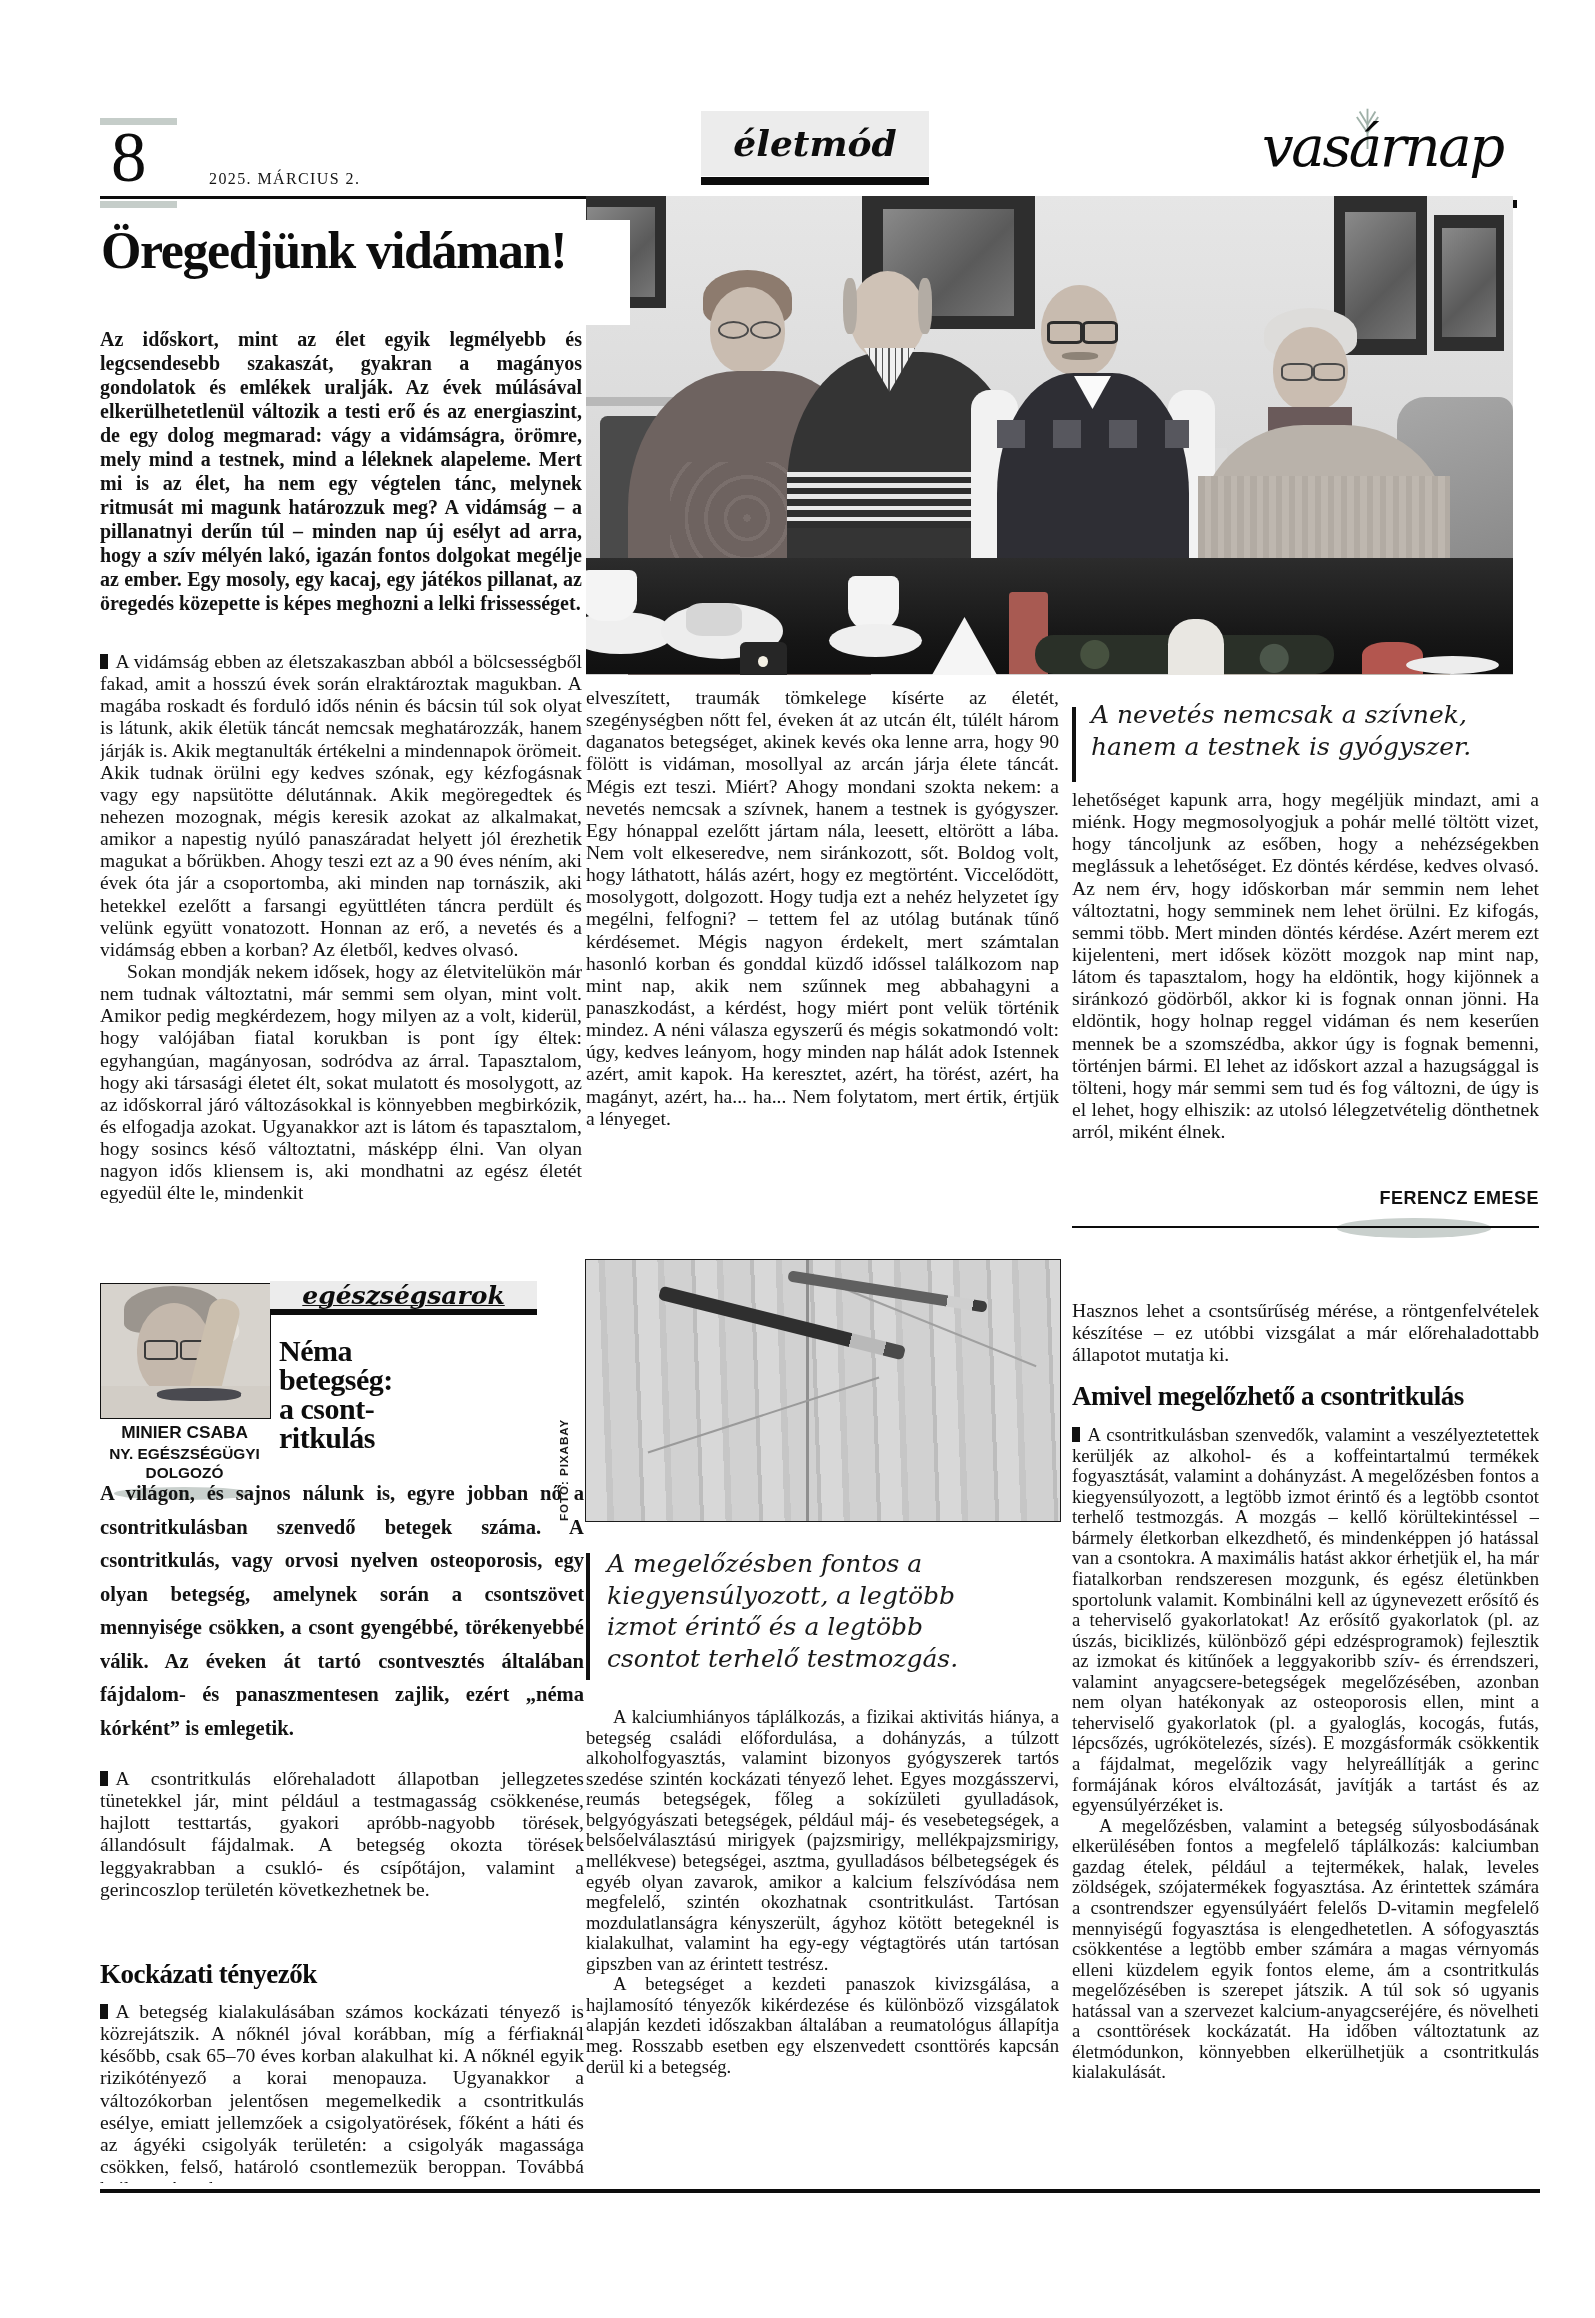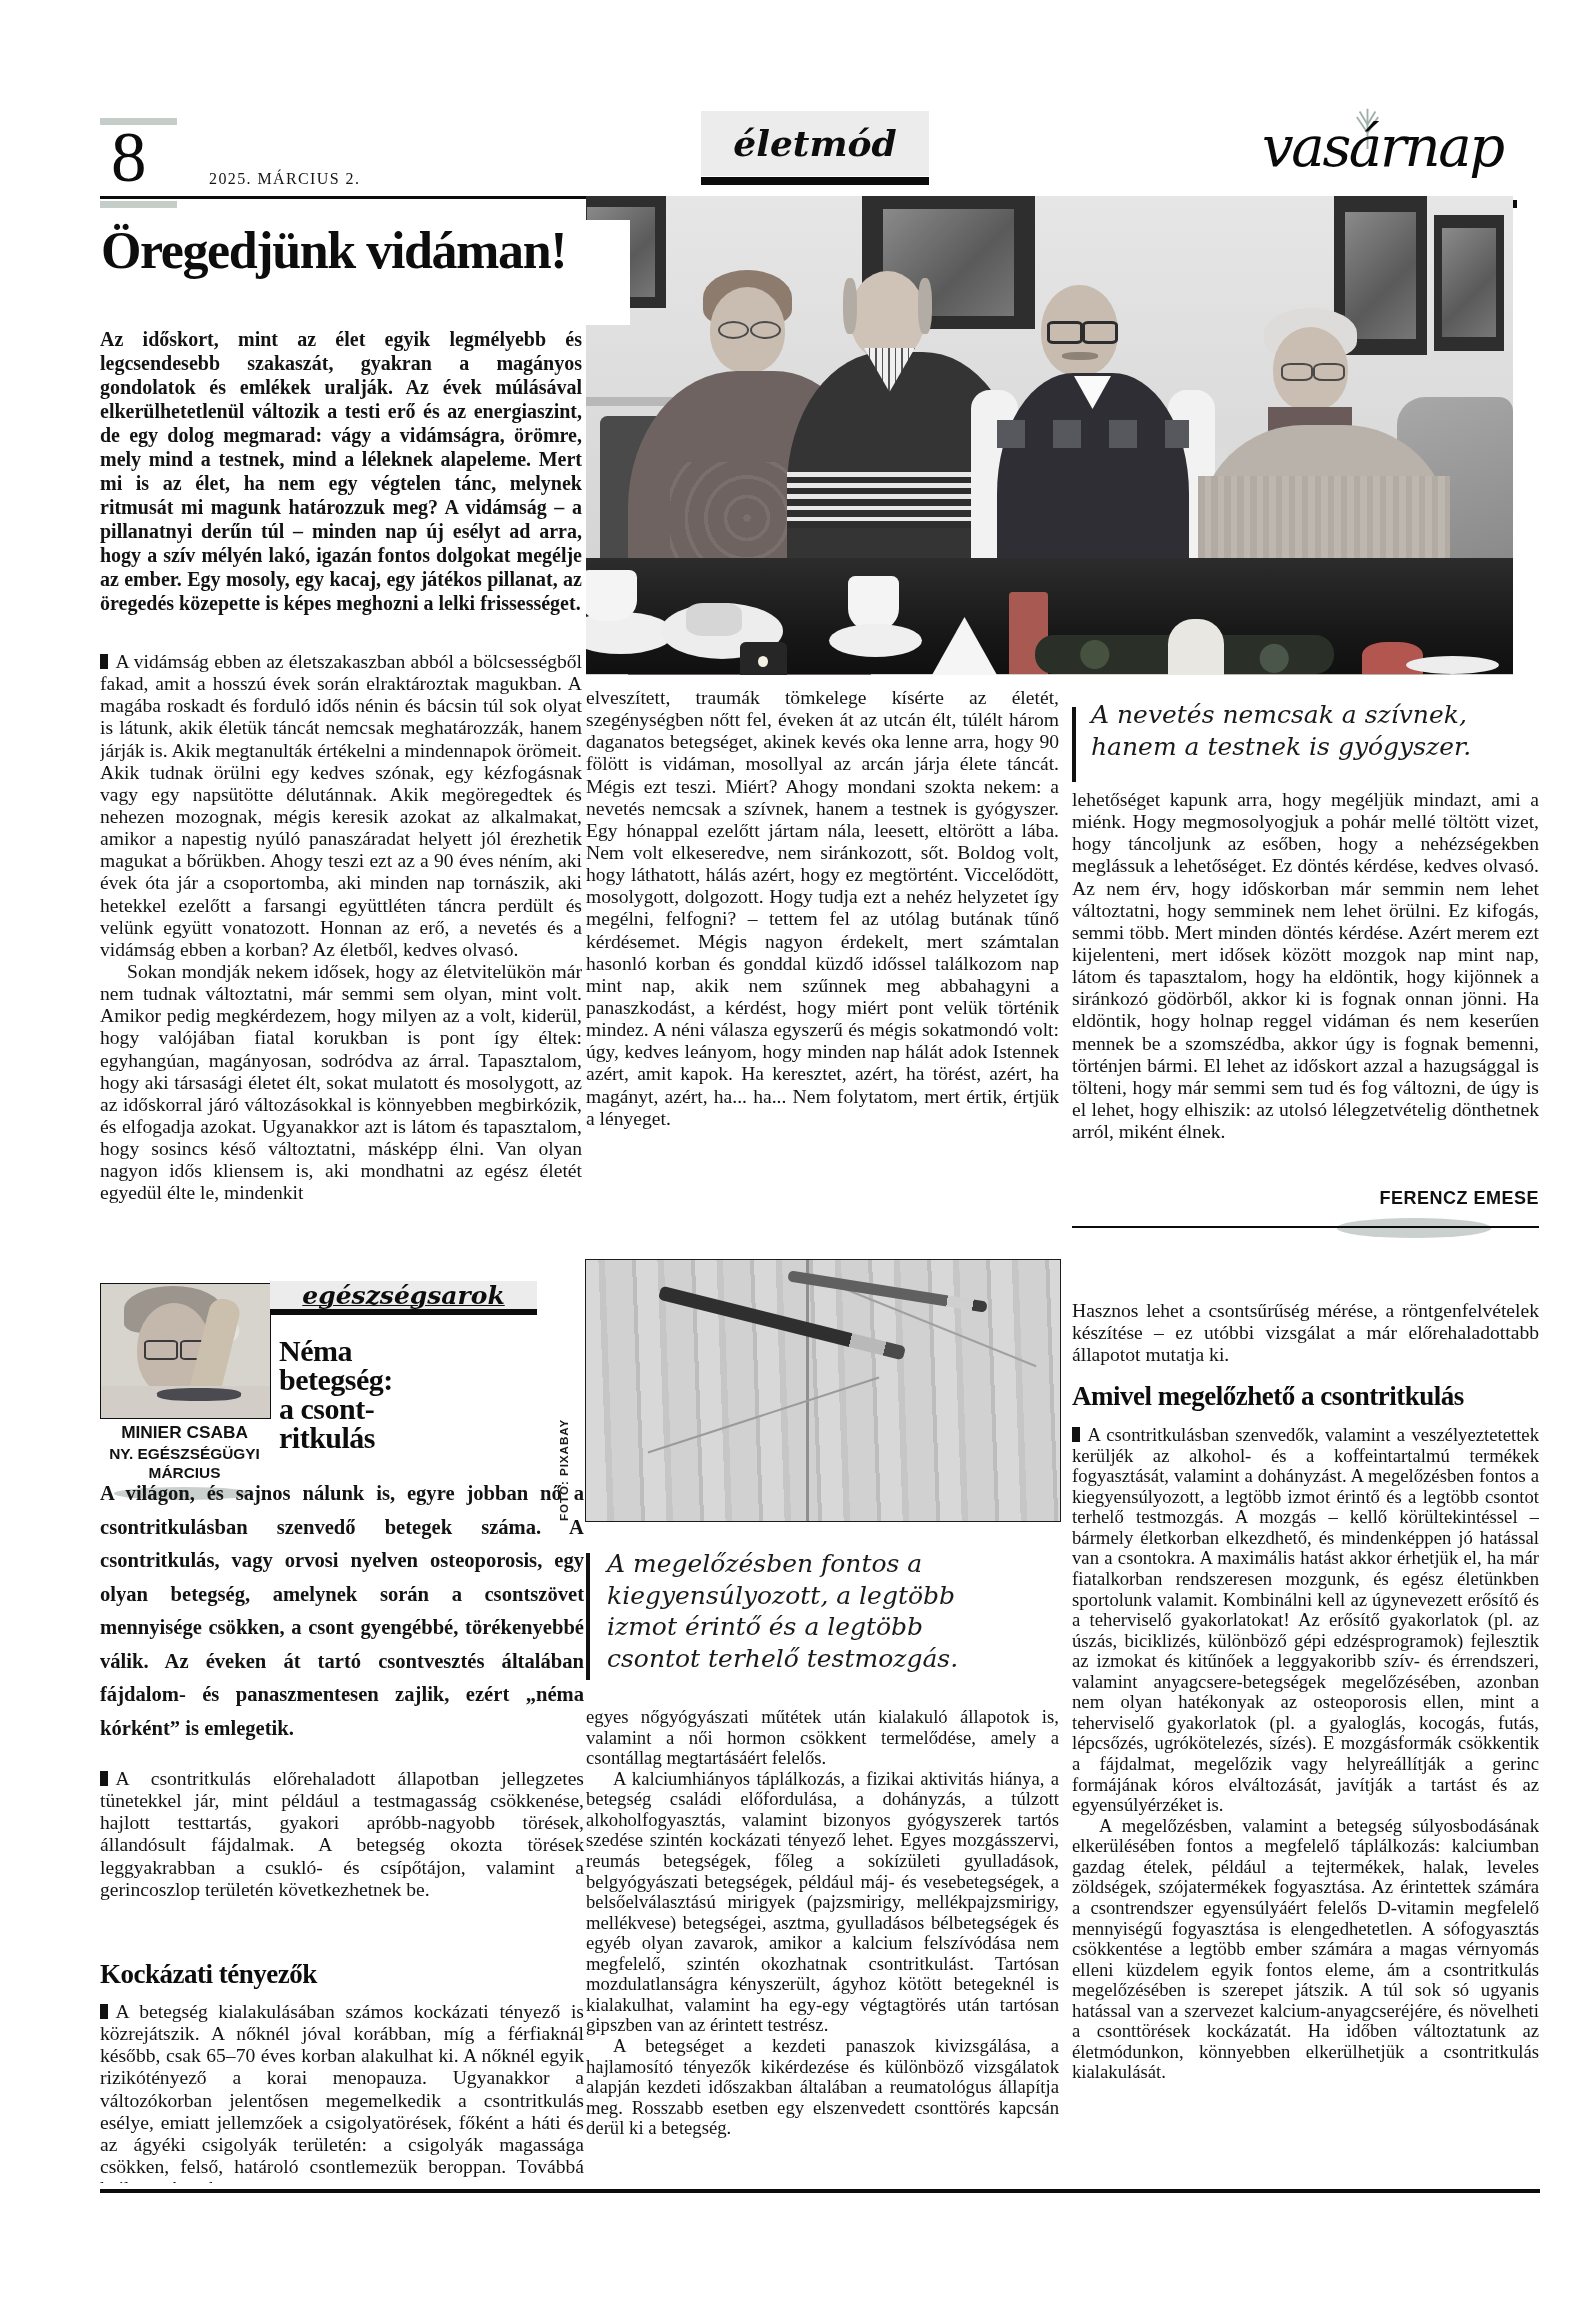--- a/index.html
+++ b/index.html
@@ -208,21 +208,21 @@
 <div class="abs bar" style="left:270px;top:1309px;width:267px;height:5.6px;"></div>
 
 <div class="abs" style="left:279px;top:1336px;width:262px;">
   <div class="htitle">Néma</div>
   <div class="htitle">betegség:</div>
   <div class="htitle">a csont-</div>
   <div class="htitle">ritkulás</div>
 </div>
 
 <div class="abs author" style="left:100px;top:1422px;width:169px;">MINIER CSABA</div>
-<div class="abs role" style="left:100px;top:1444px;width:169px;">NY. EGÉSZSÉGÜGYI MÁRCIUS</div>
+<div class="abs role" style="left:100px;top:1444px;width:169px;">NY. EGÉSZSÉGÜGYI DOLGOZÓ</div>
 <div class="abs oval" style="left:114px;top:1487px;width:140px;height:13px;"></div>
 
 <div class="abs hlead" style="left:100px;top:1477px;width:484px;height:273px;overflow:hidden;margin-top:0;">A világon, és sajnos nálunk is, egyre jobban nő a csontritkulásban szenvedő betegek száma. A csontritkulás, vagy orvosi nyelven osteoporosis, egy olyan betegség, amelynek során a csontszövet mennyisége csökken, a csont gyengébbé, törékenyebbé válik. Az éveken át tartó csontvesztés általában fájdalom- és panaszmentesen zajlik, ezért „néma kórként” is emlegetik.</div>
 
 <div class="abs btxt" style="left:100px;top:1768px;width:484px;height:140px;">
   <p class="marker">A csontritkulás előrehaladott állapotban jellegzetes tünetekkel jár, mint például a testmagasság csökkenése, hajlott testtartás, gyakori apróbb-nagyobb törések, állandósult fájdalmak. A betegség okozta törések leggyakrabban a csukló- és csípőtájon, valamint a gerincoszlop területén következhetnek be.</p>
 </div>
 <div class="abs subhead" style="left:100px;top:1961px;width:484px;">Kockázati tényezők</div>
 <div class="abs btxt" style="left:100px;top:2001px;width:484px;height:182px;">
   <p class="marker">A betegség kialakulásában számos kockázati tényező is közrejátszik. A nőknél jóval korábban, míg a férfiaknál később, csak 65–70 éves korban alakulhat ki. A nőknél egyik rizikótényező a korai menopauza. Ugyanakkor a változókorban jelentősen megemelkedik a csontritkulás esélye, emiatt jellemzőek a csigolyatörések, főként a háti és az ágyéki csigolyák területén: a csigolyák magassága csökken, felső, határoló csontlemezük beroppan. Továbbá hajlamosítanak</p>
@@ -234,21 +234,20 @@
   <div class="abs" style="left:243px;top:65px;width:215px;height:1.9px;background:#a0a0a0;transform:rotate(22deg);"></div>
   <div class="abs pencil" style="left:70px;top:56px;width:252px;height:14px;background:linear-gradient(90deg,#2f2f2f 0 78%,#b9b9b9 78% 92%,#4a4a4a 92%);transform:rotate(14deg);"></div>
   <div class="abs pencil" style="left:201px;top:26px;width:201px;height:11.2px;background:linear-gradient(90deg,#606060 0 80%,#cfcfcf 80% 93%,#3c3c3c 93%);transform:rotate(9deg);"></div>
 </div>
 <div class="abs credit" style="left:557px;top:1402px;height:119px;">FOTÓ: PIXABAY</div>
 
 <div class="abs qbar" style="left:586px;top:1553px;width:3.7px;height:127px;"></div>
 <div class="abs quote" style="left:607px;top:1548px;width:411px;">A megelőzésben fontos a kiegyensúlyozott, a legtöbb izmot érintő és a legtöbb csontot terhelő testmozgás.</div>
 
 <div class="abs btxt small" style="left:586px;top:1707px;width:473px;height:464px;">
-  <p>egyes nőgyógyászati műtétek után kialakuló állapotok is, valamint a női hormon csökkent termelődése, amely a csontállag megtartásáért felelős.</p>
   <p class="indent">A kalciumhiányos táplálkozás, a fizikai aktivitás hiánya, a betegség családi előfordulása, a dohányzás, a túlzott alkoholfogyasztás, valamint bizonyos gyógyszerek tartós szedése szintén kockázati tényező lehet. Egyes mozgásszervi, reumás betegségek, főleg a sokízületi gyulladások, belgyógyászati betegségek, például máj- és vesebetegségek, a belsőelválasztású mirigyek (pajzsmirigy, mellékpajzsmirigy, mellékvese) betegségei, asztma, gyulladásos bélbetegségek és egyéb olyan zavarok, amikor a kalcium felszívódása nem megfelelő, szintén okozhatnak csontritkulást. Tartósan mozdulatlanságra kényszerült, ágyhoz kötött betegeknél is kialakulhat, valamint ha egy-egy végtagtörés után tartósan gipszben van az érintett testrész.</p>
   <p class="indent">A betegséget a kezdeti panaszok kivizsgálása, a hajlamosító tényezők kikérdezése és különböző vizsgálatok alapján kezdeti időszakban általában a reumatológus állapítja meg. Rosszabb esetben egy elszenvedett csonttörés kapcsán derül ki a betegség.</p>
 </div>
 
 <div class="abs btxt" style="left:1072px;top:1300px;width:467px;height:70px;">Hasznos lehet a csontsűrűség mérése, a röntgenfelvételek készítése – ez utóbbi vizsgálat a már előrehaladottabb állapotot mutatja ki.</div>
 <div class="abs subhead" style="left:1072px;top:1383px;width:467px;">Amivel megelőzhető a csontritkulás</div>
 <div class="abs btxt small" style="left:1072px;top:1425px;width:467px;height:746px;">
   <p class="marker">A csontritkulásban szenvedők, valamint a veszélyeztetettek kerüljék az alkohol- és a koffeintartalmú termékek fogyasztását, valamint a dohányzást. A megelőzésben fontos a kiegyensúlyozott, a legtöbb izmot érintő és a legtöbb csontot terhelő testmozgás. A mozgás – kellő körültekintéssel – bármely életkorban elkezdhető, és mindenképpen jó hatással van a csontokra. A maximális hatást akkor érhetjük el, ha már fiatalkorban rendszeresen mozgunk, és egész életünkben sportolunk valamit. Kombinálni kell az úgynevezett erősítő és a teherviselő gyakorlatokat! Az erősítő gyakorlatok (pl. az úszás, biciklizés, különböző gépi edzésprogramok) fejlesztik az izmokat és kitűnőek a leggyakoribb szív- és érrendszeri, valamint anyagcsere-betegségek megelőzésében, azonban nem olyan hatékonyak az osteoporosis ellen, mint a teherviselő gyakorlatok (pl. a gyaloglás, kocogás, futás, lépcsőzés, ugrókötelezés, sízés). E mozgásformák csökkentik a fájdalmat, megelőzik vagy helyreállítják a gerinc formájának kóros elváltozását, javítják a tartást és az egyensúlyérzéket is.</p>
   <p class="indent">A megelőzésben, valamint a betegség súlyosbodásának elkerülésében fontos a megfelelő táplálkozás: kalciumban gazdag ételek, például a tejtermékek, halak, leveles zöldségek, szójatermékek fogyasztása. Az érintettek számára a csontrendszer egyensúlyáért felelős D-vitamin megfelelő mennyiségű fogyasztása is elengedhetetlen. A sófogyasztás csökkentése a legtöbb ember számára a magas vérnyomás elleni küzdelem egyik fontos eleme, ám a csontritkulás megelőzésében is szerepet játszik. A túl sok só ugyanis hatással van a szervezet kalcium-anyagcseréjére, és növelheti a csonttörések kockázatát. Ha időben változtatunk az életmódunkon, könnyebben elkerülhetjük a csontritkulás kialakulását.</p>
 </div>

